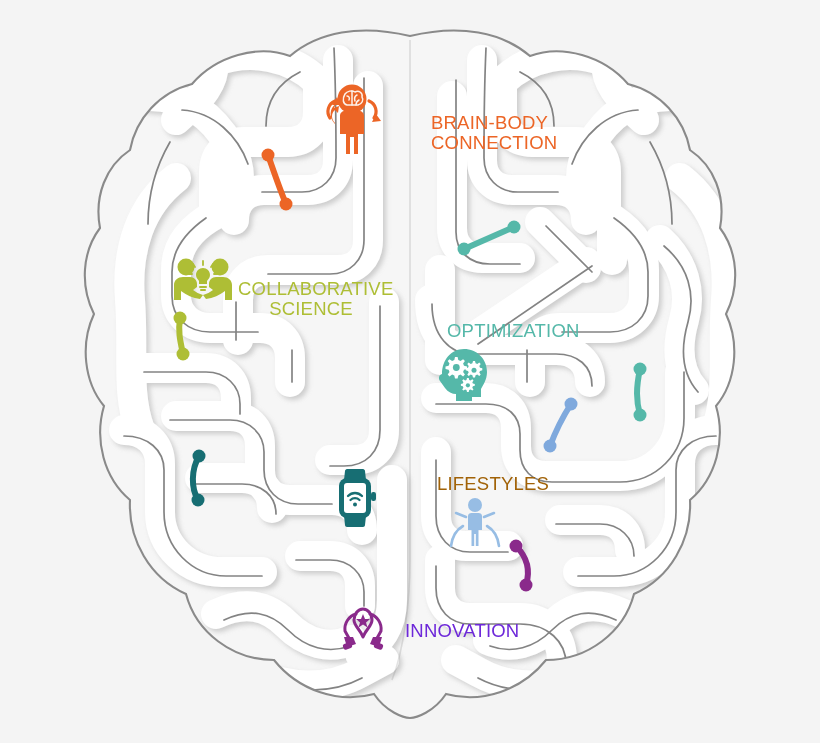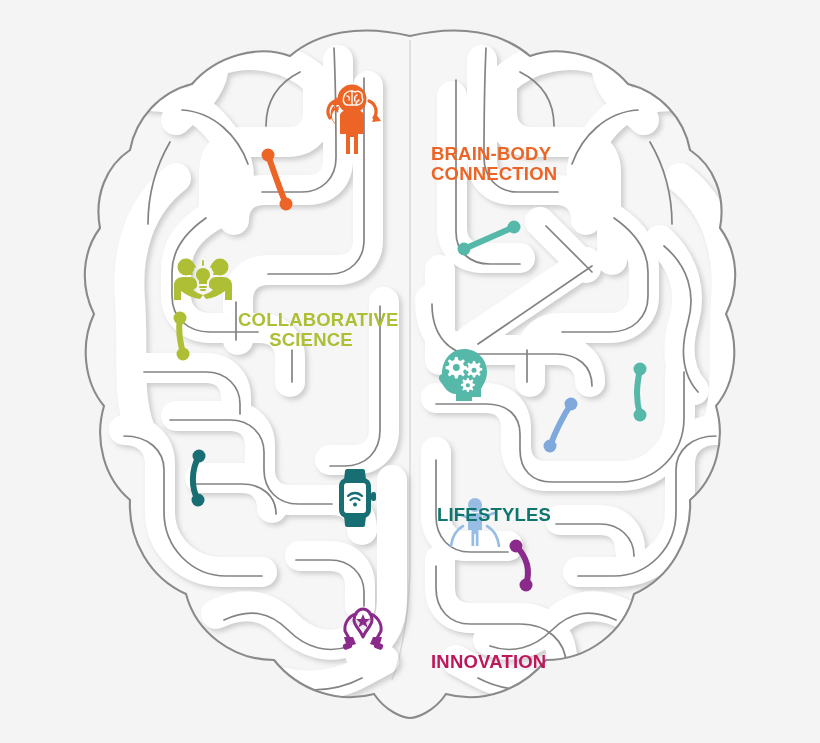--- a/index.html
+++ b/index.html
@@ -23,27 +23,26 @@
   }
   #brain-svg {
     position: absolute;
     left: 0; top: 0;
     width: 820px;
     height: 743px;
     display: block;
   }
   .label {
     position: absolute;
-    font-weight: bold;
+    font-weight: normal;
     letter-spacing: 0.2px;
     line-height: 1.06;
     text-transform: uppercase;
     white-space: pre-line;
     user-select: none;
-    margin-top: 31px;
   }
   .label-brain-body {
     left: 431px; top: 113px;
     font-size: 18.5px;
     color: #ec6526;
     text-align: left;
   }
   .label-collab {
     left: 238px; top: 279px;
     font-size: 18.5px;
@@ -57,26 +56,26 @@
     color: #55b8a9;
   }
   .label-technology {
     left: 250px; top: 438px;
     font-size: 18.5px;
     color: #176e73;
   }
   .label-lifestyles {
     left: 437px; top: 474px;
     font-size: 18.5px;
-    color: #0f766e;
+    color: #a16207;
   }
   .label-innovation {
-    left: 431px; top: 621px;
-    font-size: 18.5px;
-    color: #be185d;
+    left: 405px; top: 621px;
+    font-size: 18.5px;
+    color: #6d28d9;
   }
   .icon-wrap { position: absolute; }
   .icon-wrap svg { display: block; }
 </style>
 </head>
 <body>
 
 <div id="stage">
 
   <svg id="brain-svg" viewBox="0 0 820 743">
@@ -443,19 +442,20 @@
       </g>
     </svg>
   </div>
 
   <div class="label label-brain-body">BRAIN-BODY
 CONNECTION</div>
 
   <div class="label label-collab">COLLABORATIVE
 SCIENCE</div>
 
+  <div class="label label-optimization">OPTIMIZATION</div>
 
 
   <div class="label label-lifestyles">LIFESTYLES</div>
 
   <div class="label label-innovation">INNOVATION</div>
 
 </div>
 
 </body></html>

